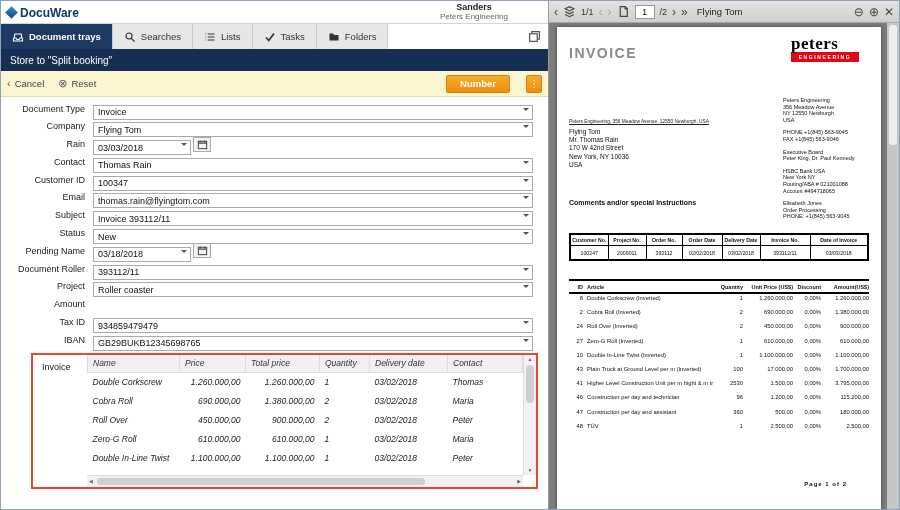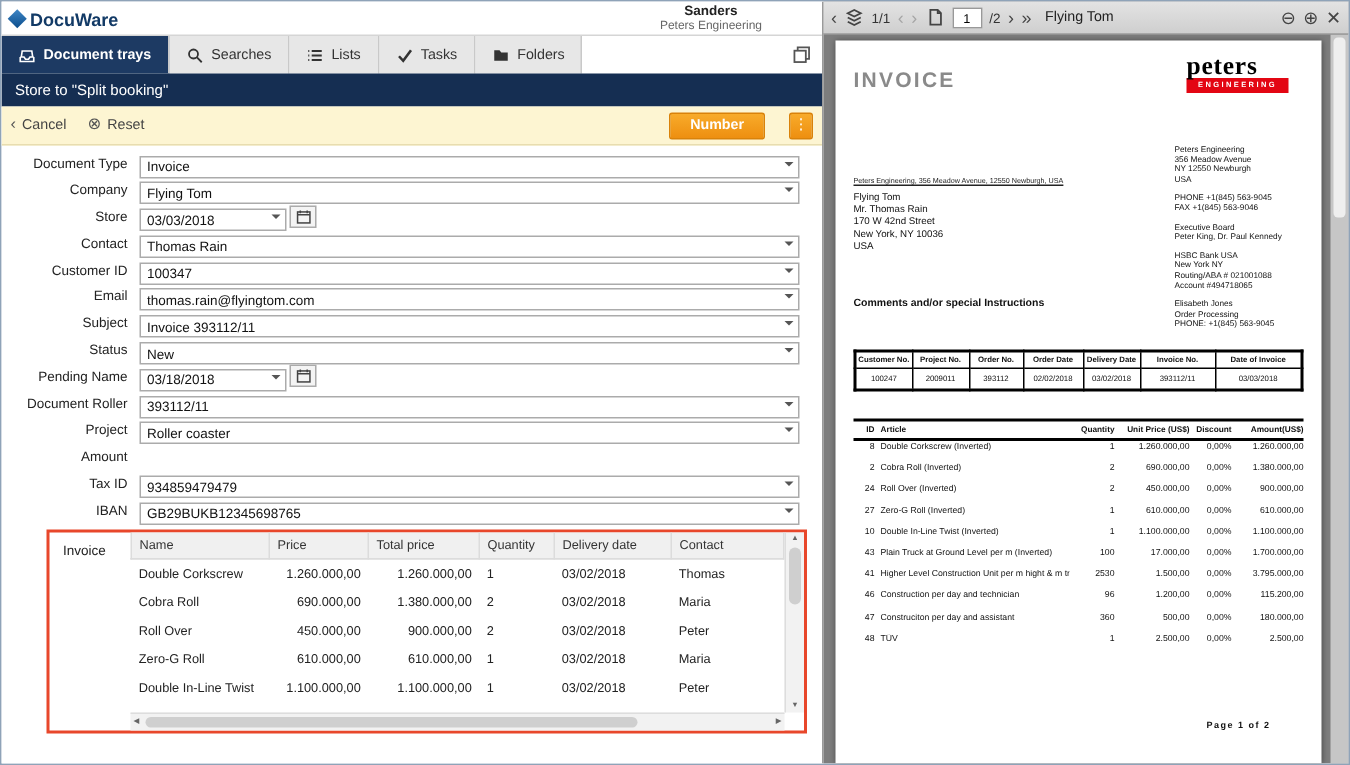--- a/index.html
+++ b/index.html
@@ -38,21 +38,21 @@
   .f-wrap { flex:1; margin-right:15px; position:relative; height:15px; }
   .f-wrap.short { flex:0 0 98px; margin-right:2px; }
   .f-input { width:100%; height:15px; border:1px solid #ababab; font-size:9px; padding:0 15px 0 4px; color:#111; font-family:inherit; background:#fff; }
   .chev { position:absolute; right:1px; top:1px; bottom:1px; width:13px; display:flex; align-items:center; justify-content:center; cursor:pointer; }
   .chev::after { content:""; border:3.5px solid transparent; border-top-color:#555; margin-top:4px; }
   .cal-btn { width:18px; height:15px; border:1px solid #ababab; background:#f4f4f4; display:flex; align-items:center; justify-content:center; color:#444; cursor:pointer; padding:0; }
 
   .invoice-block { height:136px; margin:3px 10px 0 30px; border:2px solid #e8472b; display:flex; background:#fff; }
   .invoice-label { width:54px; font-size:9px; color:#222; padding:7px 0 0 9px; flex:0 0 54px; }
   .grid-area { flex:1; position:relative; }
-  .grid-table { border-collapse:collapse; table-layout:fixed; width:calc(100% - 13px); font-size:8.5px; color:#222; }
+  .grid-table { border-collapse:collapse; table-layout:fixed; width:calc(100% - 13px); font-size:8.5px; color:#222;font-style:italic; }
   .grid-table th { background:#f0f0f0; border:1px solid #dcdcdc; border-top:none; font-weight:normal; text-align:left; height:17px; padding:0 5px; color:#333; }
   .grid-table td { height:19px; padding:0 5px; white-space:nowrap; overflow:hidden; }
   .grid-table td.num { text-align:right; }
   .vscroll { position:absolute; right:0; top:0; bottom:12px; width:13px; background:#f2f2f2; border-left:1px solid #ddd; display:flex; flex-direction:column; align-items:center; }
   .hscroll { position:absolute; left:0; right:13px; bottom:0; height:12px; background:#f2f2f2; border-top:1px solid #ddd; display:flex; align-items:center; }
   .sb-arrow { font-size:5px; color:#666; padding:2px; cursor:pointer; line-height:1; }
   .sb-track-v { flex:1; width:100%; position:relative; }
   .sb-thumb-v { position:absolute; top:1px; left:2px; right:2px; height:38px; background:#cfcfcf; border-radius:4px; }
   .sb-track-h { flex:1; height:100%; position:relative; }
   .sb-thumb-h { position:absolute; left:2px; top:2px; bottom:2px; width:78%; background:#cfcfcf; border-radius:4px; }
@@ -186,21 +186,21 @@
 
       <div class="form-row">
         <label class="f-label">Company</label>
         <div class="f-wrap">
           <input class="f-input" value="Flying Tom" style="">
           <span class="chev"></span>
         </div>
       </div>
 
       <div class="form-row">
-        <label class="f-label">Store</label>
+        <label class="f-label">Rain</label>
         <div class="f-wrap short">
           <input class="f-input" value="03/03/2018" style="">
           <span class="chev"></span>
         </div>
         <span class="cal-btn">
           <svg width="11" height="11" viewBox="0 0 12 12" fill="none" stroke="currentColor" stroke-width="1.1">
               <rect x="1.5" y="2.5" width="9" height="8"></rect>
               <path d="M1.5 4.5 H10.5 M3.5 1.5 V3.5 M8.5 1.5 V3.5"></path>
             </svg>
         </span>

